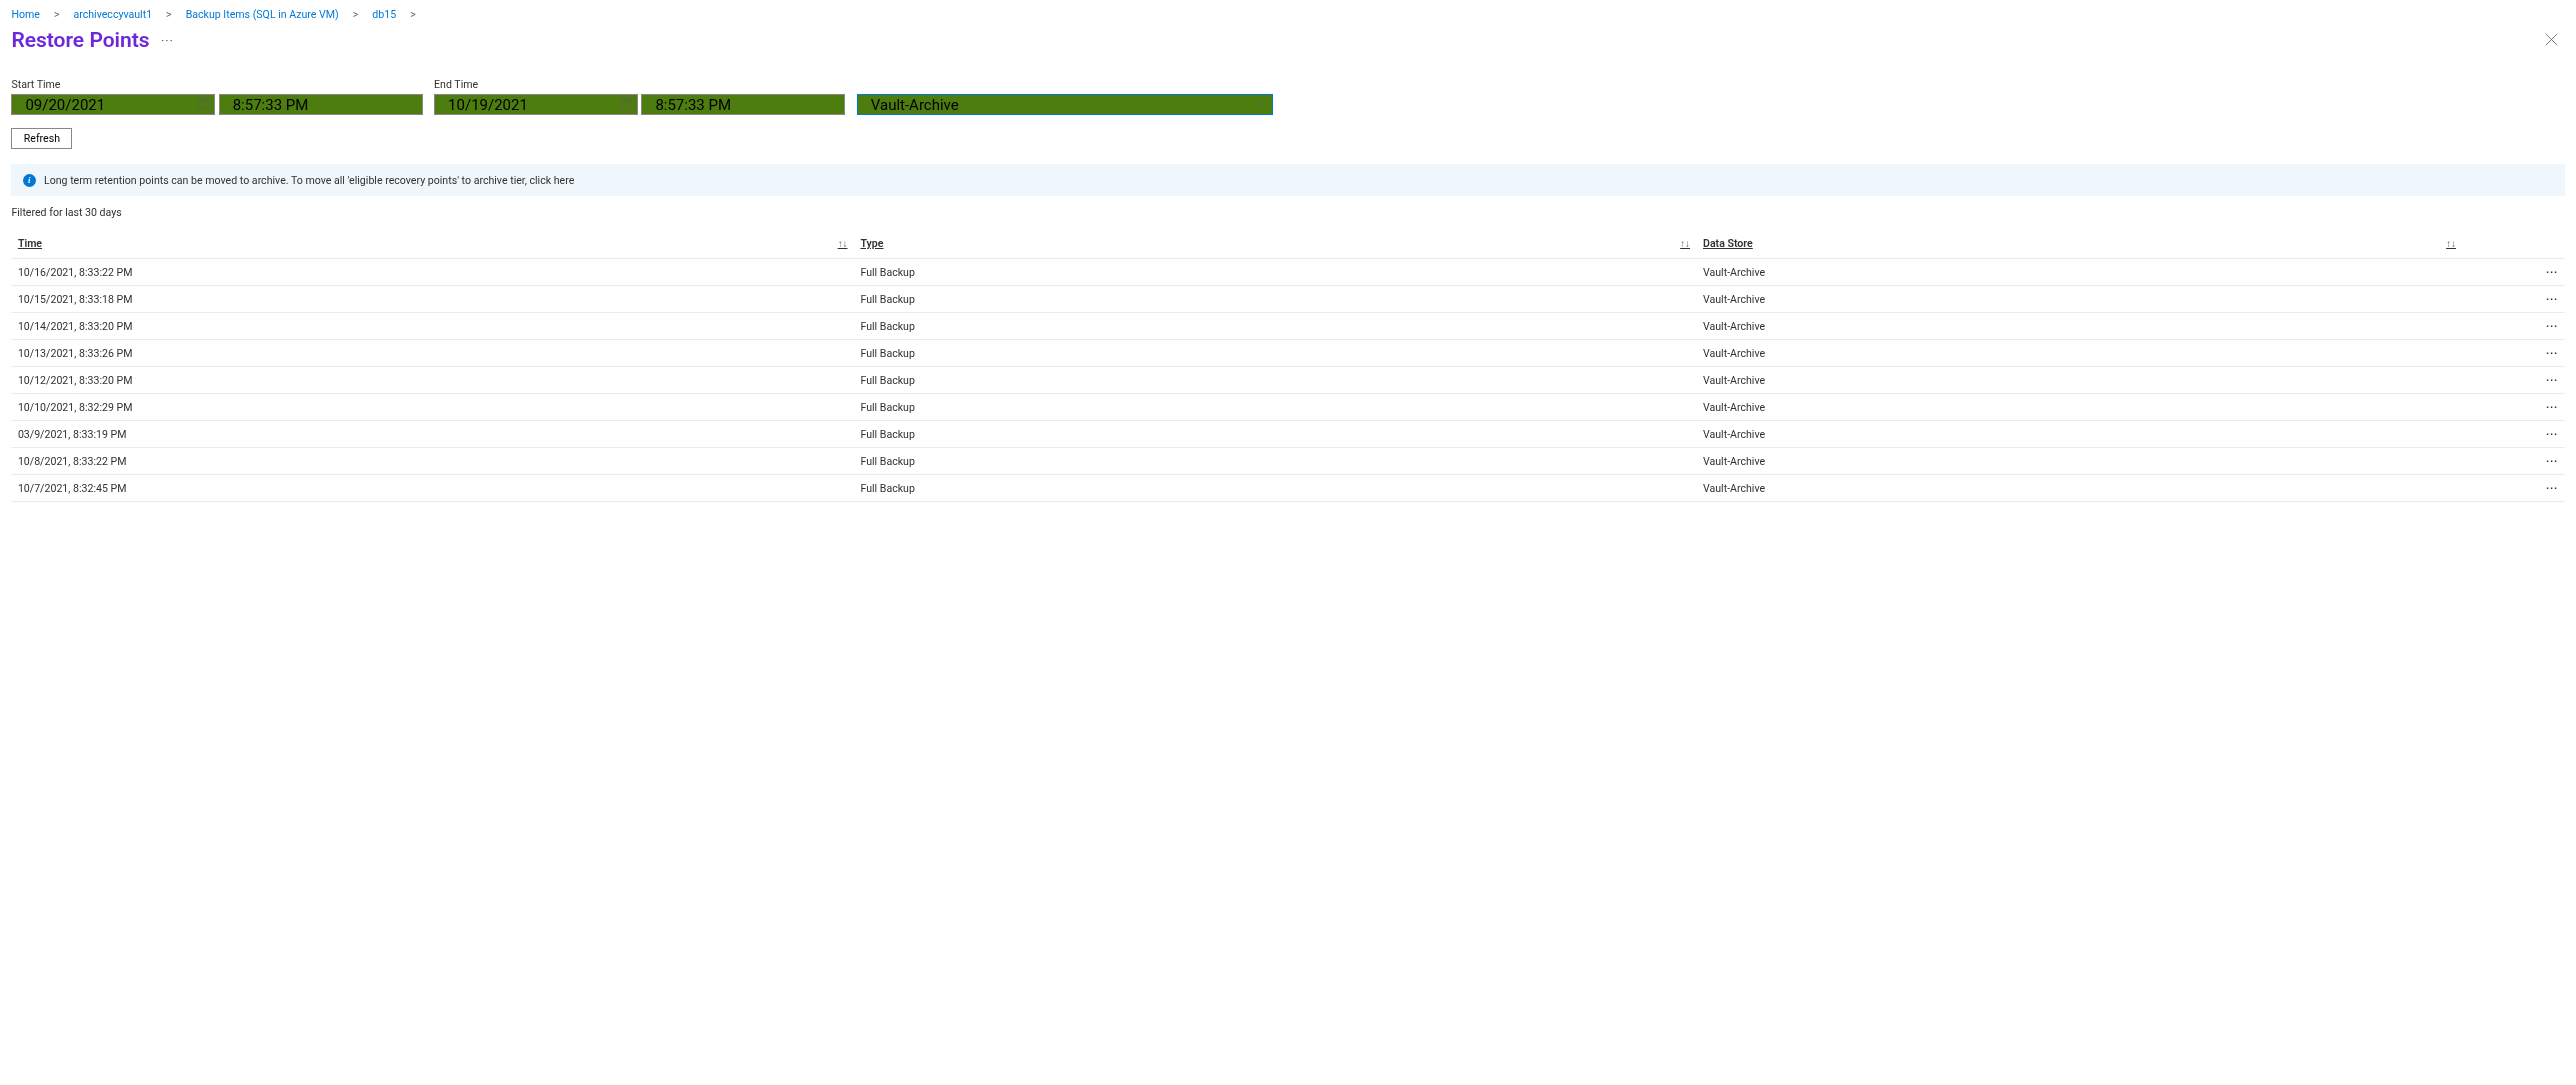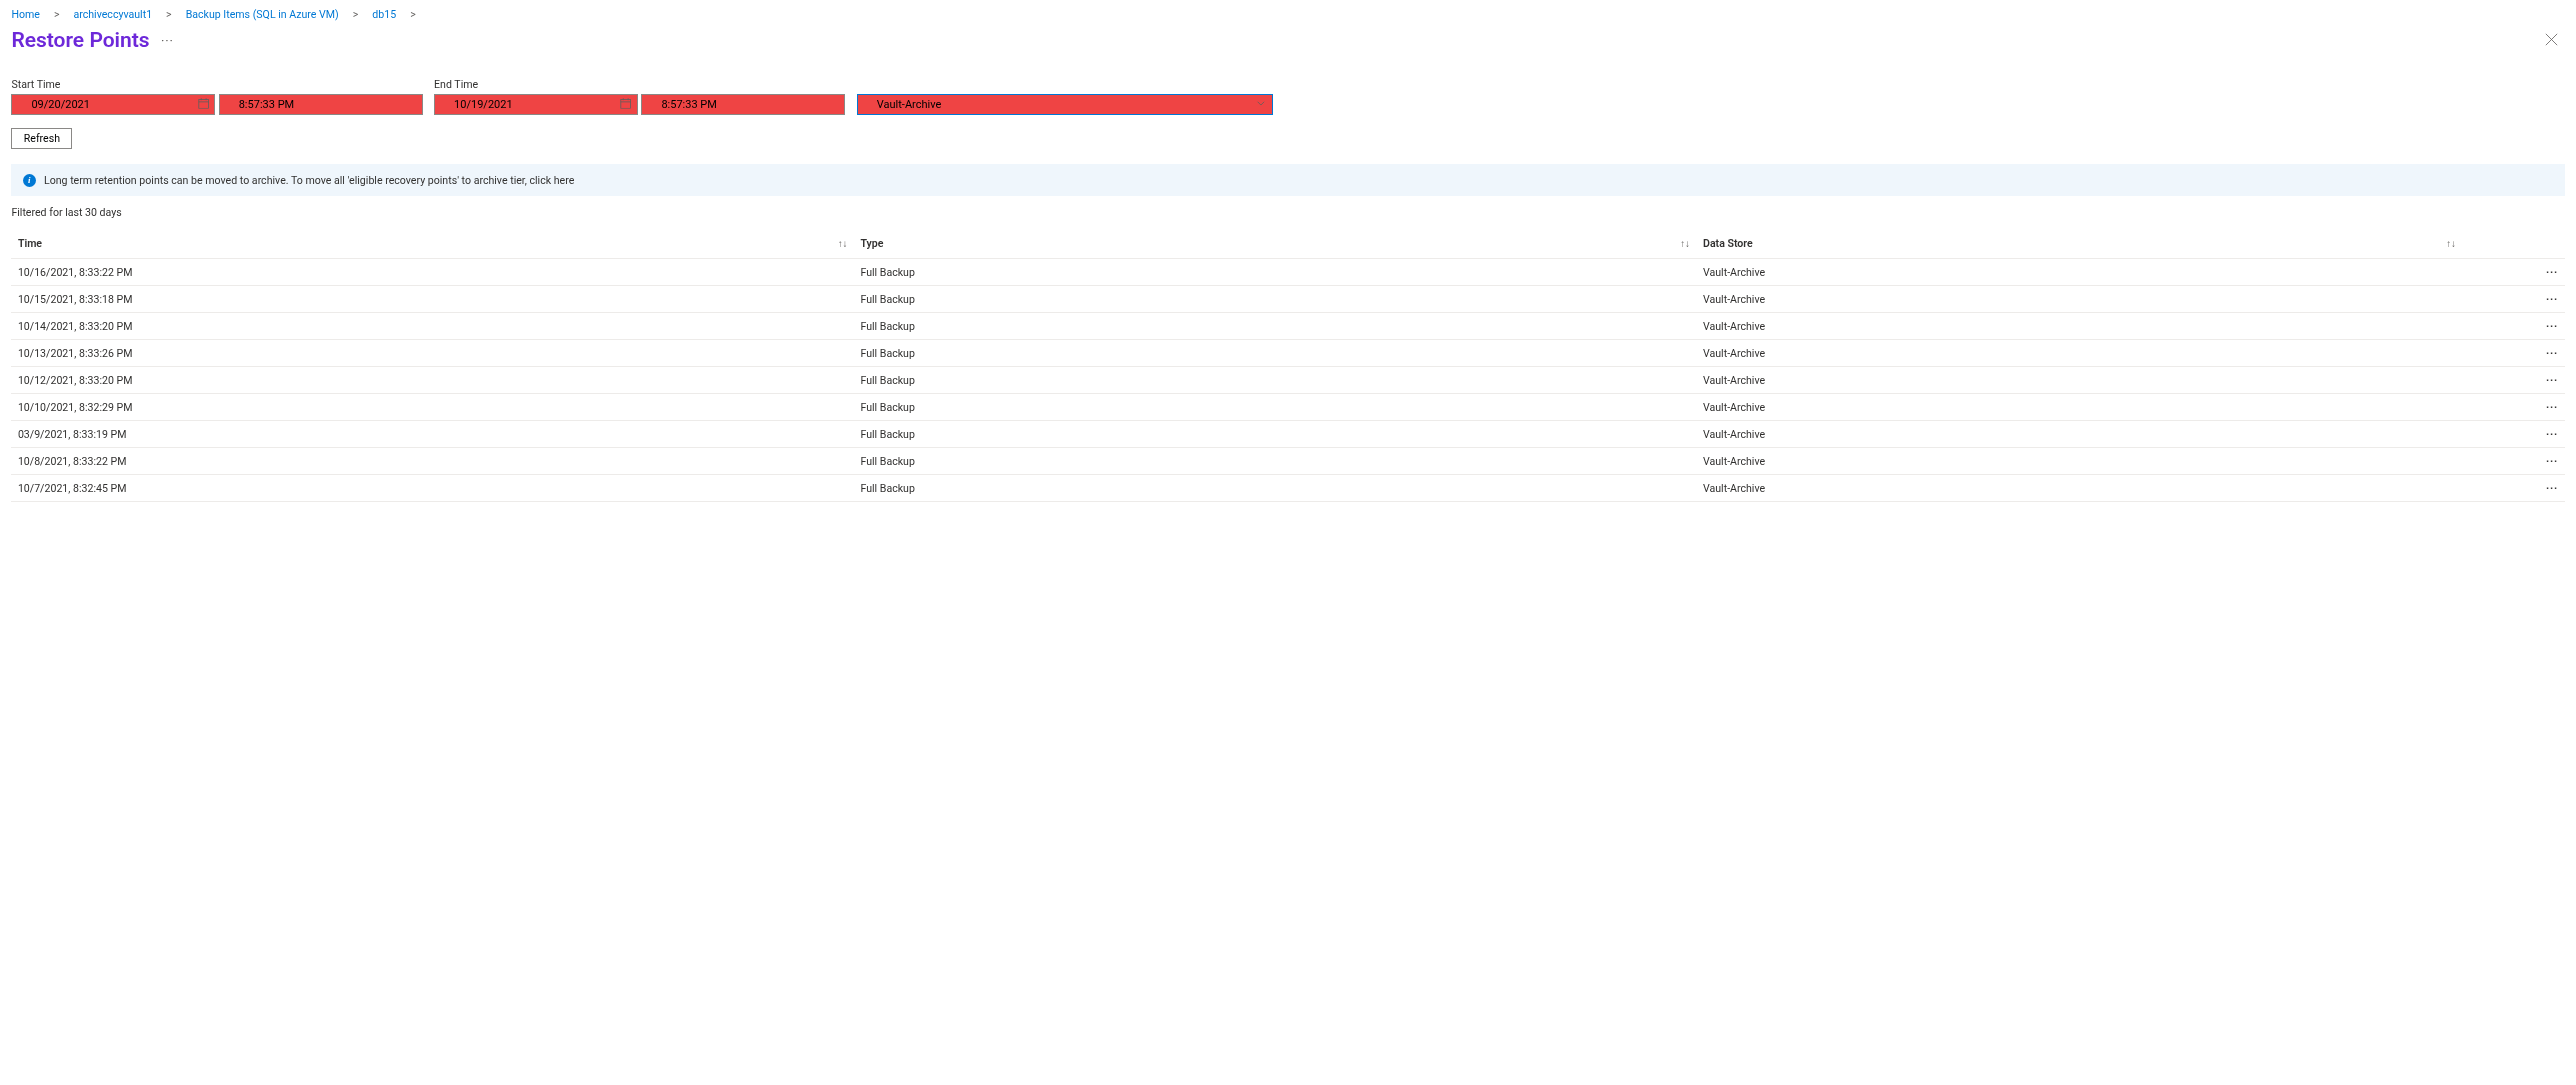--- a/index.html
+++ b/index.html
@@ -89,24 +89,24 @@
       position: absolute;
       right: 6.5px;
       top: 50%;
       transform: translateY(-50%);
       color: #605e5c;
       pointer-events: none;
     }
     input[type="text"] {
       height: 21px;
       border: 0.8px solid #8a8886;
-      padding: 0 19px;
-      font-size: 11px;
+      padding: 0 13px;
+      font-size: 15px;
       font-family: inherit;
-      background: #ef4444;
+      background: #4d7c0f;
     }
     .time-input {
       width: 204px;
     }
     .select-wrap {
       position: relative;
       width: 416px;
     }
     .select-wrap input {
       width: 100%;
@@ -172,20 +172,21 @@
       font-weight: 600;
       padding: 8.2px 6.5px;
       border-bottom: 0.8px solid #edebe9;
       color: #323130;
     }
     .th-inner {
       display: flex;
       align-items: center;
       justify-content: space-between;
       gap: 0;
+      text-decoration: underline;
     }
     .sort-icon {
       color: #605e5c;
       font-size: 9.8px;
       cursor: pointer;
     }
     table.data-table td {
       padding: 6.5px 6.5px;
       border-bottom: 0.8px solid #edebe9;
       color: #323130;

